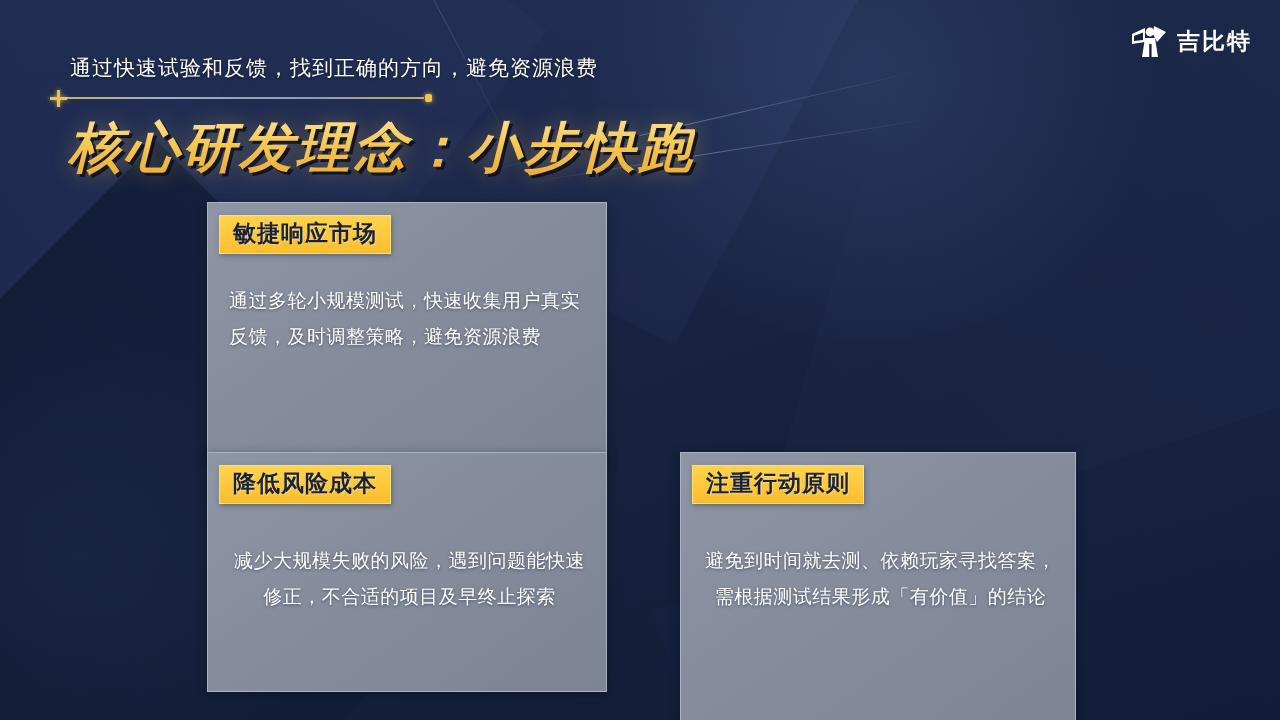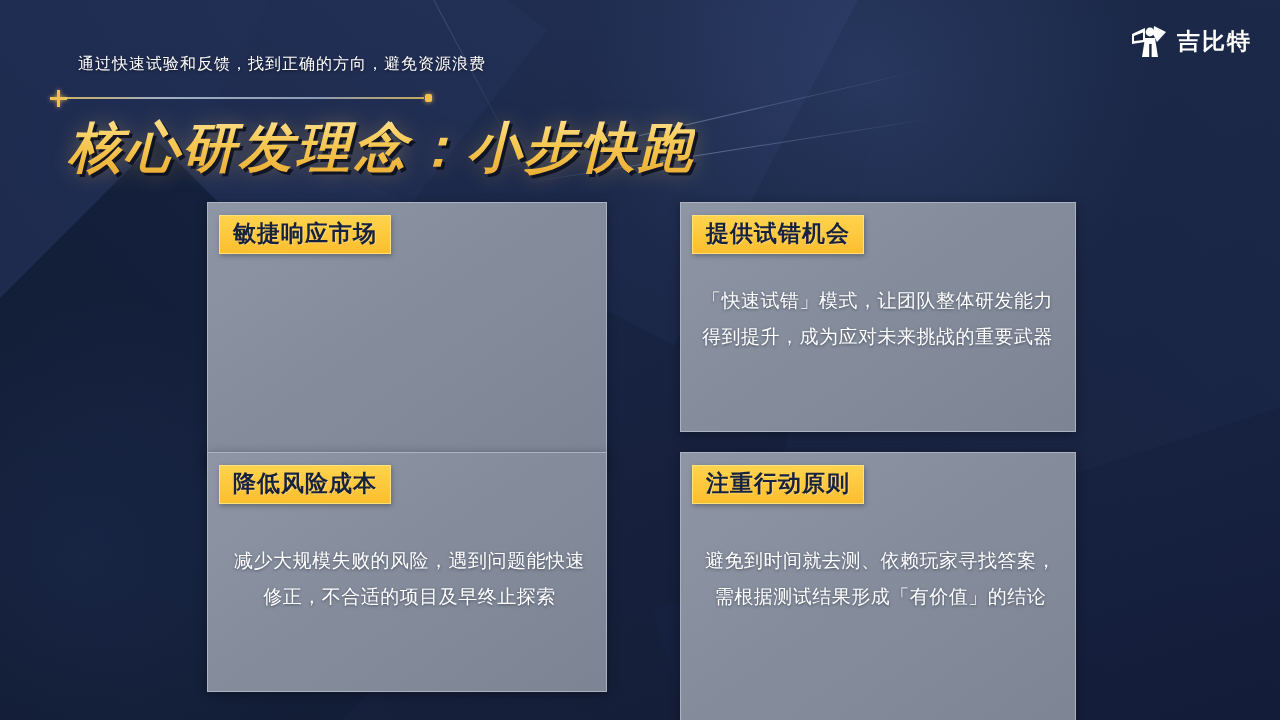--- a/index.html
+++ b/index.html
@@ -66,23 +66,22 @@
   .logo-mark{width:36px;height:34px;display:block;}
   .logo-text{
     color:#ffffff;font-size:23px;font-weight:bold;letter-spacing:2px;
     line-height:1;white-space:nowrap;
   }
   .logo-text.thunder{letter-spacing:1px;font-style:italic;}
 
   
   .subtitle{
     position:absolute;left:70px;top:54px;
-    color:#ffffff;font-size:16px;letter-spacing:1px;white-space:nowrap;
+    color:#ffffff;font-size:21px;letter-spacing:1px;white-space:nowrap;
     text-shadow:0 1px 3px rgba(0,0,0,.55);
-    margin-left:8px;
   }
   .rule-wrap{position:absolute;left:50px;top:90px;width:382px;height:16px;}
   .rule-line{
     position:absolute;left:14px;top:7px;width:360px;height:2px;
     background:linear-gradient(90deg,#e8c96a 0%,#b9c6d6 28%,#9fb0c6 70%,#e0bf5d 100%);
     opacity:.85;
   }
   .rule-plus{position:absolute;left:0;top:0;width:17px;height:17px;}
   .rule-plus::before,.rule-plus::after{
     content:"";position:absolute;background:#f0c14b;
@@ -177,26 +176,23 @@
     <div class="rule-line"></div>
     <div class="rule-dot"></div>
   </div>
 
   <div class="title">核心研发理念：小步快跑</div>
 
   <div class="cards">
 
     <div class="card c1">
       <div class="card-badge">敏捷响应市场</div>
-    </div>
-
-    <div class="card c2">
-      <div class="card-badge">提供试错机会</div>
-      <div class="card-body">「快速试错」模式，让团队整体研发能力得到提升，成为应对未来挑战的重要武器</div>
-    </div>
+      <div class="card-body">通过多轮小规模测试，快速收集用户真实反馈，及时调整策略，避免资源浪费</div>
+    </div>
+
 
     <div class="card c3">
       <div class="card-badge">降低风险成本</div>
       <div class="card-body">减少大规模失败的风险，遇到问题能快速修正，不合适的项目及早终止探索</div>
     </div>
 
     <div class="card c4">
       <div class="card-badge">注重行动原则</div>
       <div class="card-body">避免到时间就去测、依赖玩家寻找答案，需根据测试结果形成「有价值」的结论</div>
     </div>

